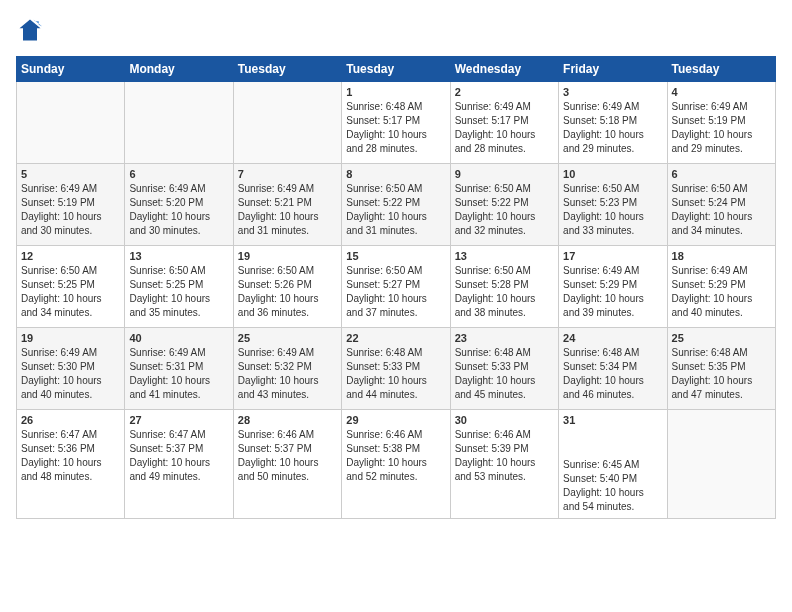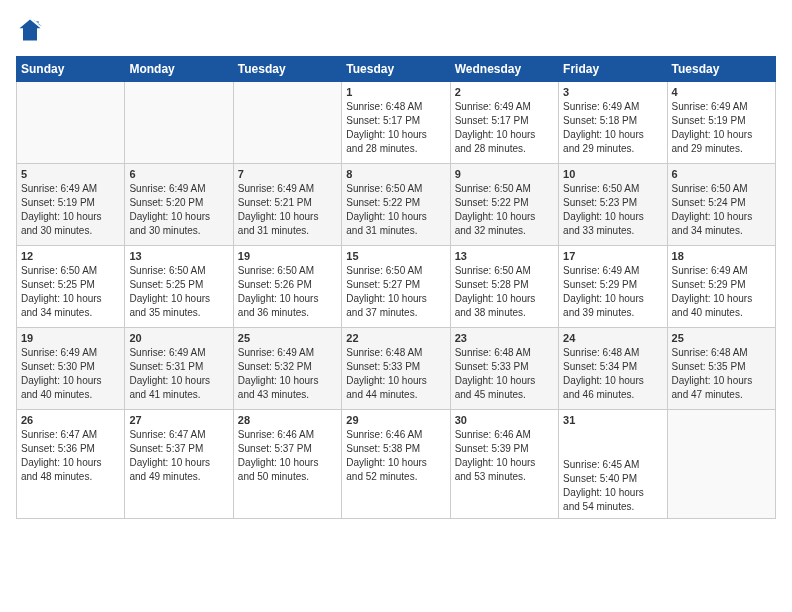--- a/index.html
+++ b/index.html
@@ -258,21 +258,21 @@
       </tr>
       <tr>
         <td>
           <span class="day-num">19</span>
           <div class="cell-text" style="white-space: pre-line;">Sunrise: 6:49 AM
 Sunset: 5:30 PM
 Daylight: 10 hours
 and 40 minutes.</div>
         </td>
         <td>
-          <span class="day-num">20</span>
+          <span class="day-num">40</span>
           <div class="cell-text" style="white-space: pre-line;">Sunrise: 6:49 AM
 Sunset: 5:31 PM
 Daylight: 10 hours
 and 41 minutes.</div>
         </td>
         <td>
           <span class="day-num">25</span>
           <div class="cell-text" style="white-space: pre-line;">Sunrise: 6:49 AM
 Sunset: 5:32 PM
 Daylight: 10 hours

